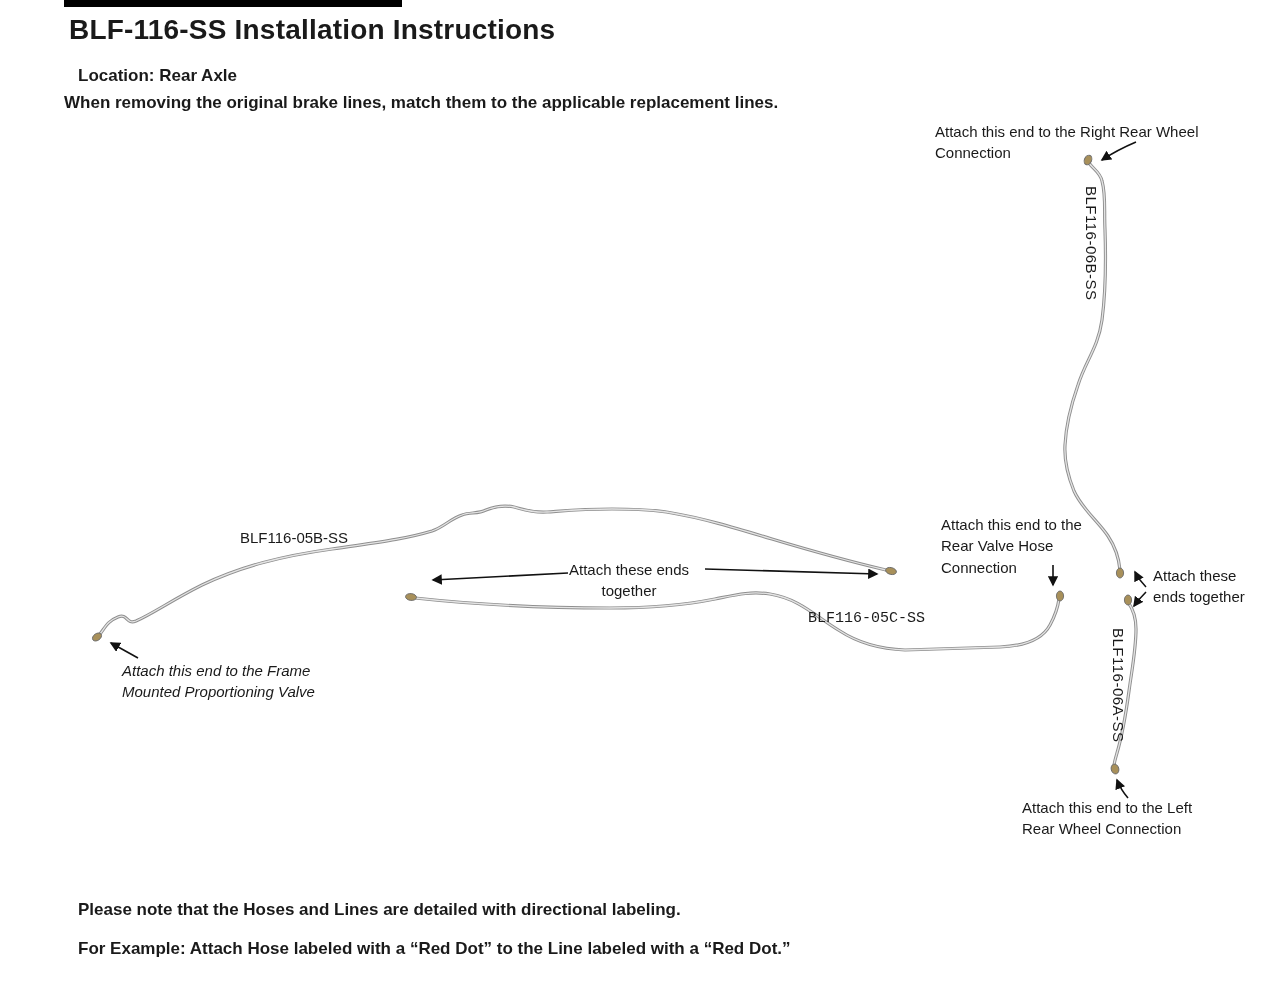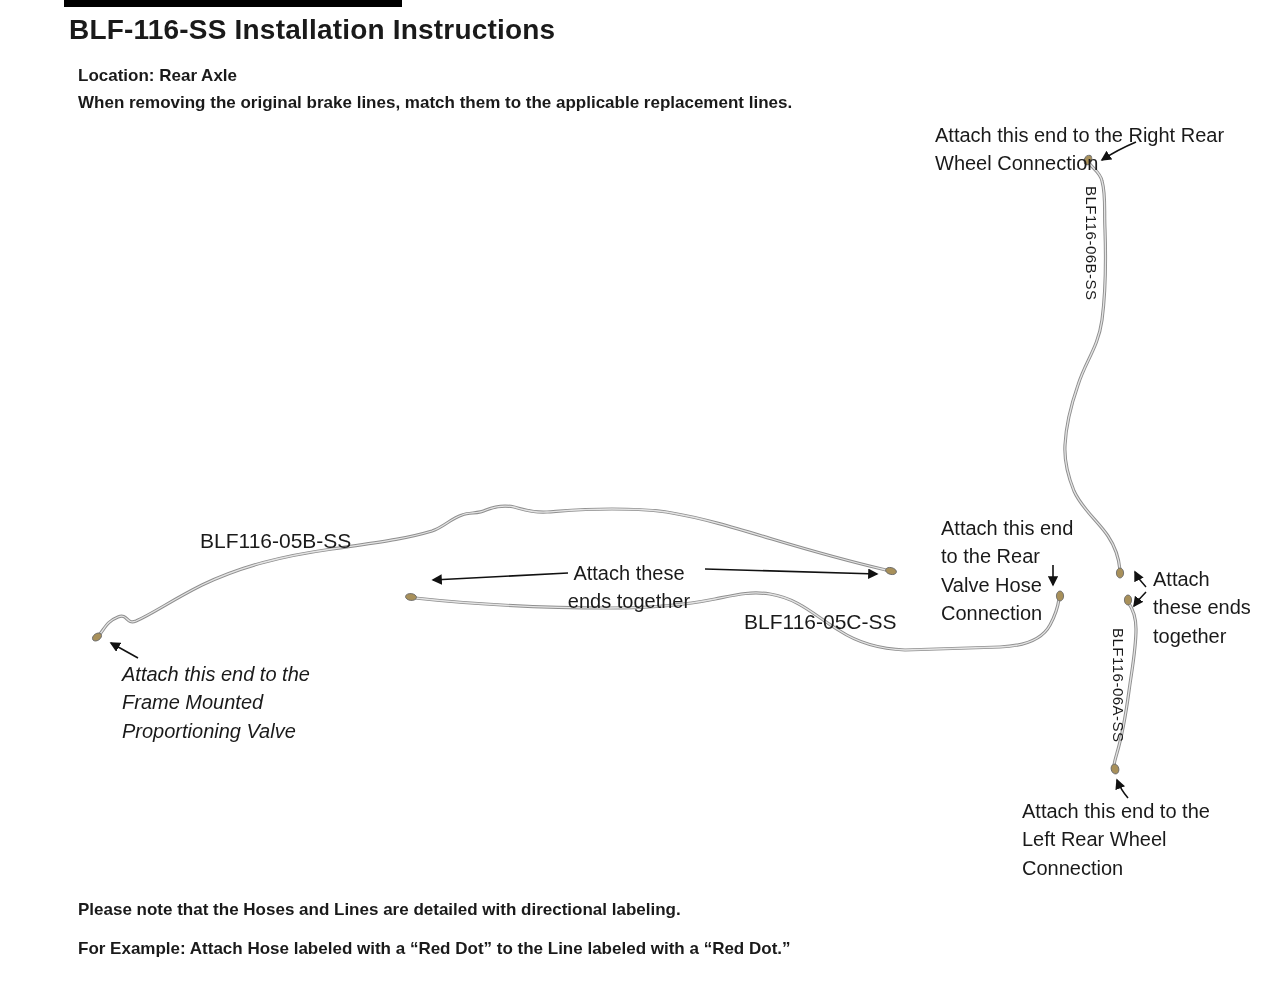--- a/index.html
+++ b/index.html
@@ -4,23 +4,23 @@
 <style>
   html,body{margin:0;padding:0;}
   body{
     width:1280px;height:989px;position:relative;background:#ffffff;
     font-family:"Liberation Sans", sans-serif;color:#1a1a1a;overflow:hidden;
   }
   .abs{position:absolute;}
   .title{font-size:28px;font-weight:bold;letter-spacing:.2px;}
   .headline{font-size:17px;font-weight:bold;text-align:center;}
   .note{font-size:17px;font-weight:bold;}
-  .ann{font-size:20px;line-height:1.42;}
+  .ann{font-size:15px;line-height:1.42;}
   .ann.center{text-align:center;}
-  .partlabel{font-size:21px;white-space:nowrap;}
+  .partlabel{font-size:15px;white-space:nowrap;margin-left:40px;}
   .vlabel{font-size:15px;writing-mode:vertical-rl;white-space:nowrap;letter-spacing:.5px;}
   .topbar{background:#000;height:7px;}
   svg{position:absolute;left:0;top:0;}
   .tube-outer{fill:none;stroke:#8f8f8f;stroke-width:3.2;stroke-linecap:round;stroke-linejoin:round;}
   .tube-inner{fill:none;stroke:#e4e4e4;stroke-width:1.3;stroke-linecap:round;stroke-linejoin:round;}
   .arrow{fill:none;stroke:#111;stroke-width:1.6;}
   .fitting{fill:#a8905a;stroke:#6b6b6b;stroke-width:0.9;}
 </style>
 </head>
 <body>
@@ -68,28 +68,28 @@
   <path class="arrow" d="M705,569 L877,574" marker-end="url(#arrowhead)"></path>
   <path class="arrow" d="M1053,565 L1053,585" marker-end="url(#arrowhead)"></path>
   <path class="arrow" d="M1146,587 Q1139,580 1135,572" marker-end="url(#arrowhead)"></path>
   <path class="arrow" d="M1146,592 Q1139,599 1134,606" marker-end="url(#arrowhead)"></path>
   <path class="arrow" d="M1128,798 Q1121,790 1117,780" marker-end="url(#arrowhead)"></path>
   <path class="arrow" d="M138,658 L111,643" marker-end="url(#arrowhead)"></path>
 </svg>
 
 <div class="abs title" style="left:69px;top:14px;">BLF-116-SS Installation Instructions</div>
 <div class="abs headline" style="left:78px;top:66px;">Location: Rear Axle</div>
-<div class="abs headline" style="left:78px;top:93px;">When removing the original brake lines, match them to the applicable replacement lines.</div>
+<div class="abs headline" style="left:64px;top:93px;">When removing the original brake lines, match them to the applicable replacement lines.</div>
 
 <div class="abs ann" style="left:935px;top:121px;width:300px;">Attach this end to the Right Rear Wheel Connection</div>
 <div class="abs ann" style="left:941px;top:514px;width:152px;">Attach this end to the Rear Valve Hose Connection</div>
 <div class="abs ann center" style="left:553px;top:559px;width:152px;">Attach these ends together</div>
 <div class="abs ann" style="left:1153px;top:565px;width:108px;">Attach these ends together</div>
 <div class="abs ann" style="left:1022px;top:797px;width:198px;">Attach this end to the Left Rear Wheel Connection</div>
 <div class="abs ann" style="left:122px;top:660px;width:222px;font-style:italic;">Attach this end to the Frame Mounted Proportioning Valve</div>
 
 <div class="abs partlabel" style="left:200px;top:529px;">BLF116-05B-SS</div>
-<div class="abs partlabel" style="left:744px;top:610px;">BLF116-05C-SS</div>
+<div class="abs partlabel" style="left:768px;top:610px;font-family:Liberation Mono, monospace;">BLF116-05C-SS</div>
 <div class="abs vlabel" style="left:1083px;top:186px;">BLF116-06B-SS</div>
 <div class="abs vlabel" style="left:1110px;top:628px;">BLF116-06A-SS</div>
 
 <div class="abs note" style="left:78px;top:900px;text-align:right;">Please note that the Hoses and Lines are detailed with directional labeling.</div>
 <div class="abs note" style="left:78px;top:926px;margin-top:13px;">For Example: Attach Hose labeled with a “Red Dot” to the Line labeled with a “Red Dot.”</div>
 
 </body></html>

